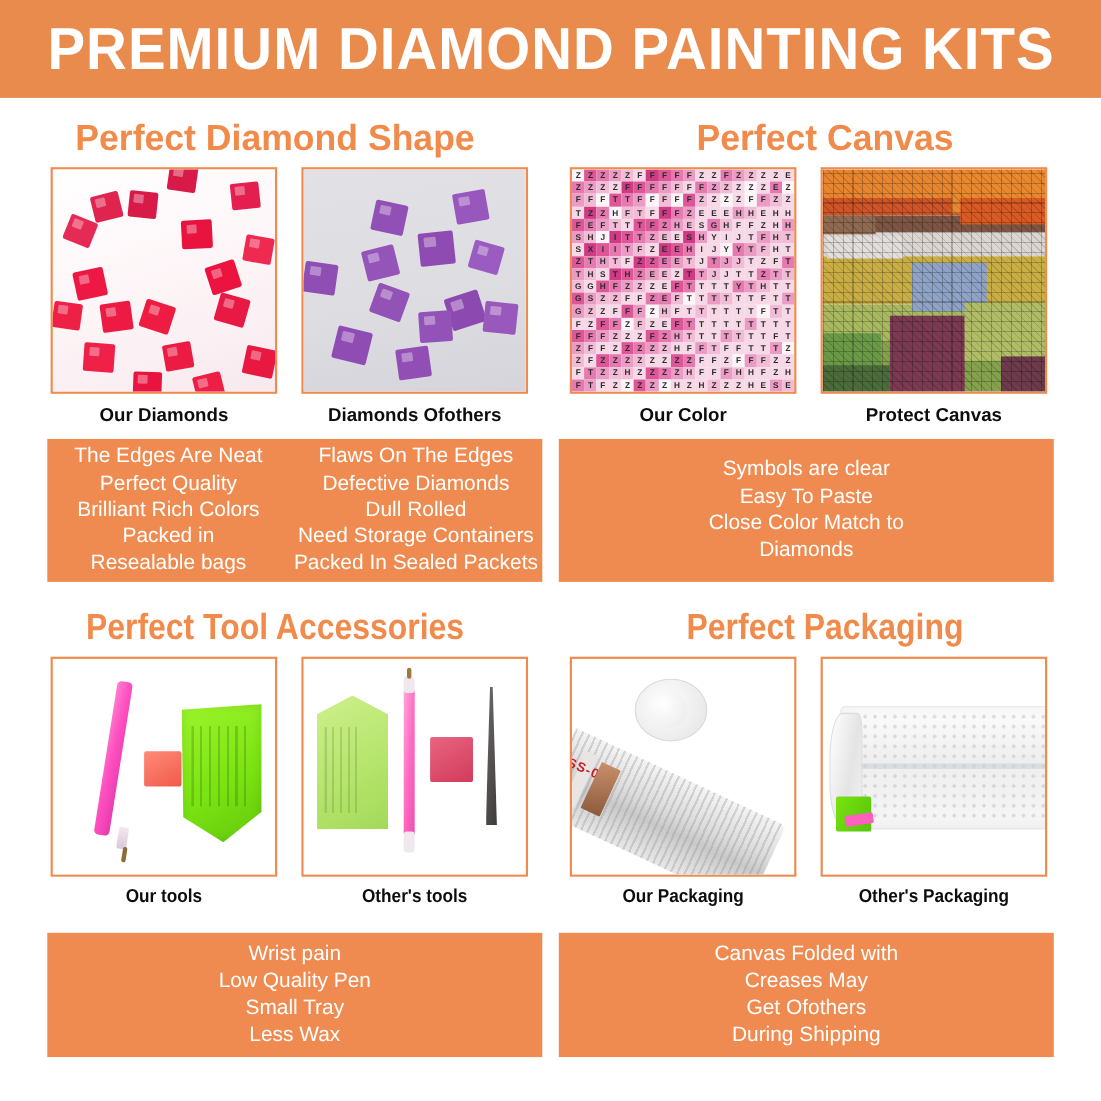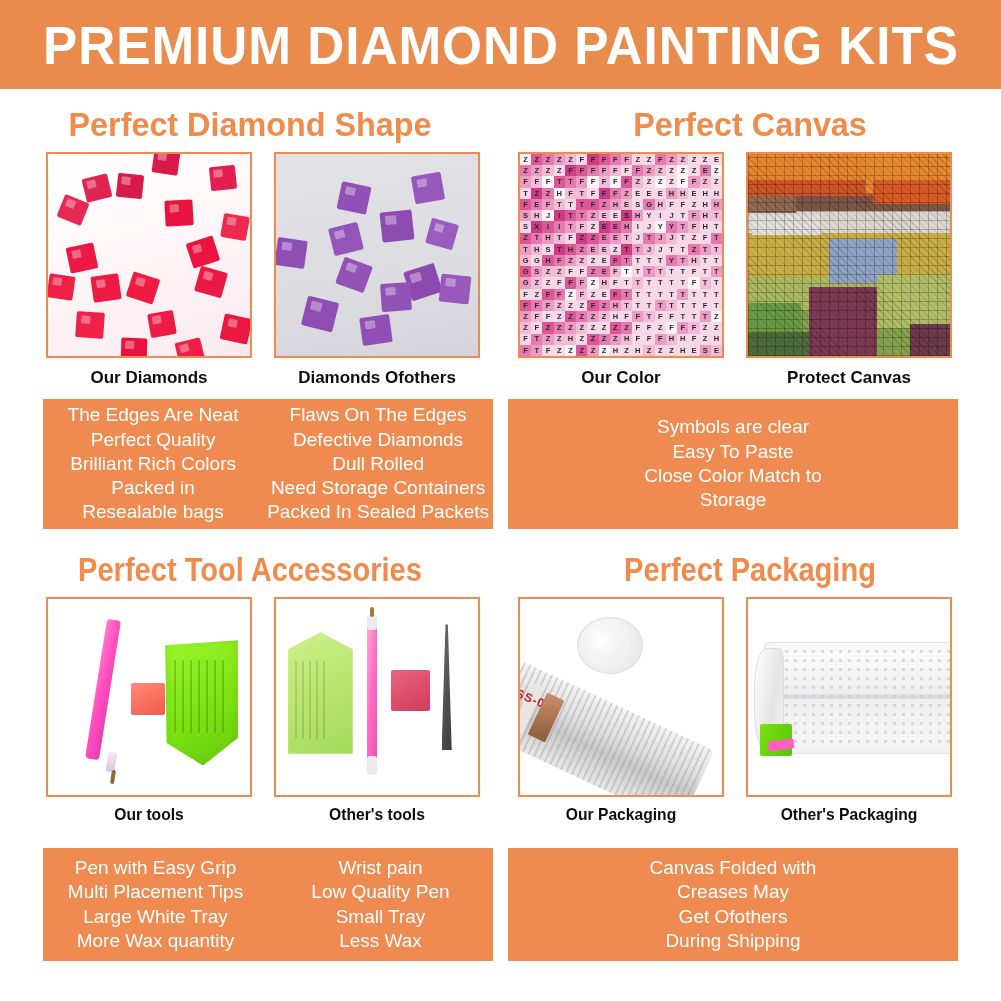--- a/index.html
+++ b/index.html
@@ -548,21 +548,21 @@
       <span>Need Storage Containers</span>
       <span>Packed In Sealed Packets</span>
     </div>
   </div>
 
   <div class="tblock" style="left:508px;top:399px;width:450px;height:130px;">
     <div class="tcol">
       <span>Symbols are clear</span>
       <span>Easy To Paste</span>
       <span>Close Color Match to</span>
-      <span>Storage</span>
+      <span>Diamonds</span>
     </div>
   </div>
 
   <div class="sec-title r2" style="left:20px;top:553px;width:460px;">Perfect Tool Accessories</div>
   <div class="sec-title r2" style="left:520px;top:553px;width:460px;">Perfect Packaging</div>
 
   <div class="panel" style="left:46px;top:597px;width:206px;height:200px;">
     <div class="panel-inner" style="background:#ffffff;">
 
       <div class="pen" style="left:24%;top:10%;width:7%;height:72%;
@@ -659,26 +659,20 @@
     </div>
   </div>
 
   <div class="cap narrow" style="left:46px;top:806px;width:206px;">Our tools</div>
   <div class="cap narrow" style="left:274px;top:806px;width:206px;">Other's tools</div>
   <div class="cap narrow" style="left:518px;top:806px;width:206px;">Our Packaging</div>
   <div class="cap narrow" style="left:746px;top:806px;width:206px;">Other's Packaging</div>
 
   <div class="tblock" style="left:43px;top:848px;width:450px;height:113px;">
     <div class="tcol">
-      <span>Pen with Easy Grip</span>
-      <span>Multi Placement Tips</span>
-      <span>Large White Tray</span>
-      <span>More Wax quantity</span>
-    </div>
-    <div class="tcol">
       <span>Wrist pain</span>
       <span>Low Quality Pen</span>
       <span>Small Tray</span>
       <span>Less Wax</span>
     </div>
   </div>
 
   <div class="tblock" style="left:508px;top:848px;width:450px;height:113px;">
     <div class="tcol">
       <span>Canvas Folded with</span>

